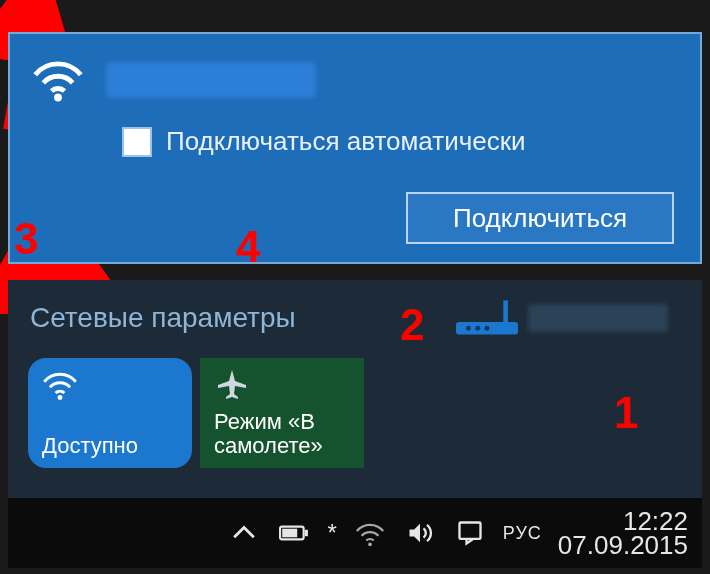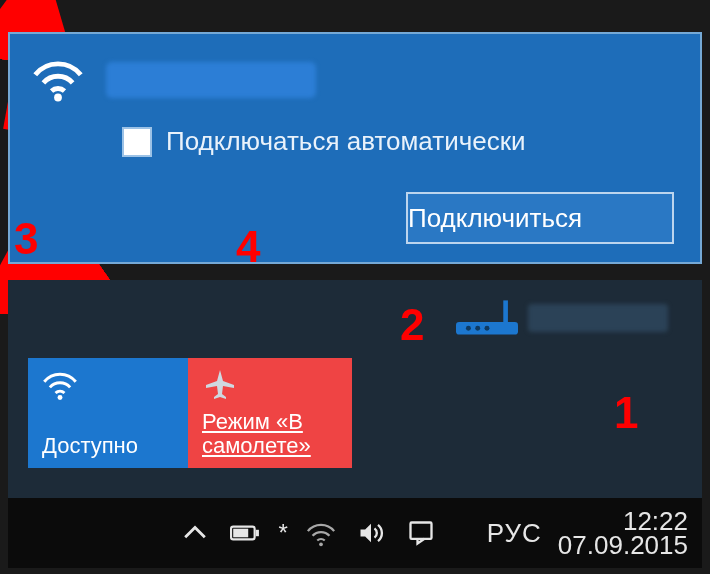--- a/index.html
+++ b/index.html
@@ -40,21 +40,21 @@
   }
   .auto-lbl { font-size: 26px; color: #e9f2fb; }
 
   .connect-btn {
     position: absolute; right: 26px; bottom: 18px;
     width: 268px; height: 52px;
     background: #2a78c4;
     border: 2px solid #bcd5ee;
     color: #fff;
     font-size: 26px;
-    display: flex; align-items: center; 
+    display: flex; align-items: center; justify-content: center;
     cursor: pointer;
   }
 
   
   .num { color: #ff0000; font-size: 44px; font-weight: bold; position: absolute; }
 
   
   .bottom-box {
     position: absolute;
     left: 8px; top: 280px;
@@ -73,36 +73,36 @@
     background: #2b4257; filter: blur(2px); border-radius:4px;
   }
 
   .tile {
     position: absolute; top: 78px;
     width: 164px; height: 110px;
     color: #fff;
     padding: 10px 14px;
     display: flex; flex-direction: column; justify-content: space-between;
   }
-  .tile-wifi  { left: 20px;  background: #1c77cf; }
-  .tile-plane { left: 180px; background: #ef4444; text-decoration: underline; }
+  .tile-wifi  { left: 20px;  background: #1c77cf; border-radius: 18px; }
+  .tile-plane { left: 192px; background: #14532d; }
   .tile-icon svg { width: 36px; height: 32px; }
   .tile-label { font-size: 22px; line-height: 24px; }
 
   
   .taskbar {
     position: absolute; left: 0; right: 0; bottom: 0;
     height: 70px; background: #0b0b0b;
     display: flex; align-items: center; justify-content: flex-end;
     padding-right: 14px; gap: 16px;
     color: #e6e6e6;
   }
   .tray-ico { width: 34px; height: 34px; display:flex; align-items:center; justify-content:center; }
   .tray-ico svg { width: 30px; height: 28px; }
-  .lang { font-size: 26px; letter-spacing: 1px; margin-left: 33px; }
+  .lang { font-size: 18px; letter-spacing: 1px; }
   .clock { font-size: 26px; text-align: right; line-height: 24px; }
 
 </style>
 </head>
 <body>
 
 <div class="wrapper">
 
   
   <div class="top-box">
@@ -149,20 +149,21 @@
         <marker id="ah4" markerWidth="8" markerHeight="8" refX="4" refY="4" orient="auto">
       <polygon points="0,0 8,4 0,8" fill="#ff0000"></polygon>
         </marker>
       </defs>
     <line x1="6" y1="24" x2="132" y2="24" stroke="#ff0000" stroke-width="18" marker-end="url(#ah4)"></line>
   </svg>
 
   
   <div class="bottom-box">
 
+    <div class="settings-title">Сетевые параметры</div>
 
     <span class="router-icon">
       <svg viewBox="0 0 40 24">
           <rect x="0" y="14" width="40" height="8" rx="2" fill="#1c77cf"></rect>
         <circle cx="8" cy="18" r="1.6" fill="#0e3960"></circle>
           <circle cx="14" cy="18" r="1.6" fill="#0e3960"></circle>
         <circle cx="20" cy="18" r="1.6" fill="#0e3960"></circle>
         <line x1="32" y1="14" x2="32" y2="0" stroke="#1c77cf" stroke-width="3"></line>
       </svg>
     </span>

